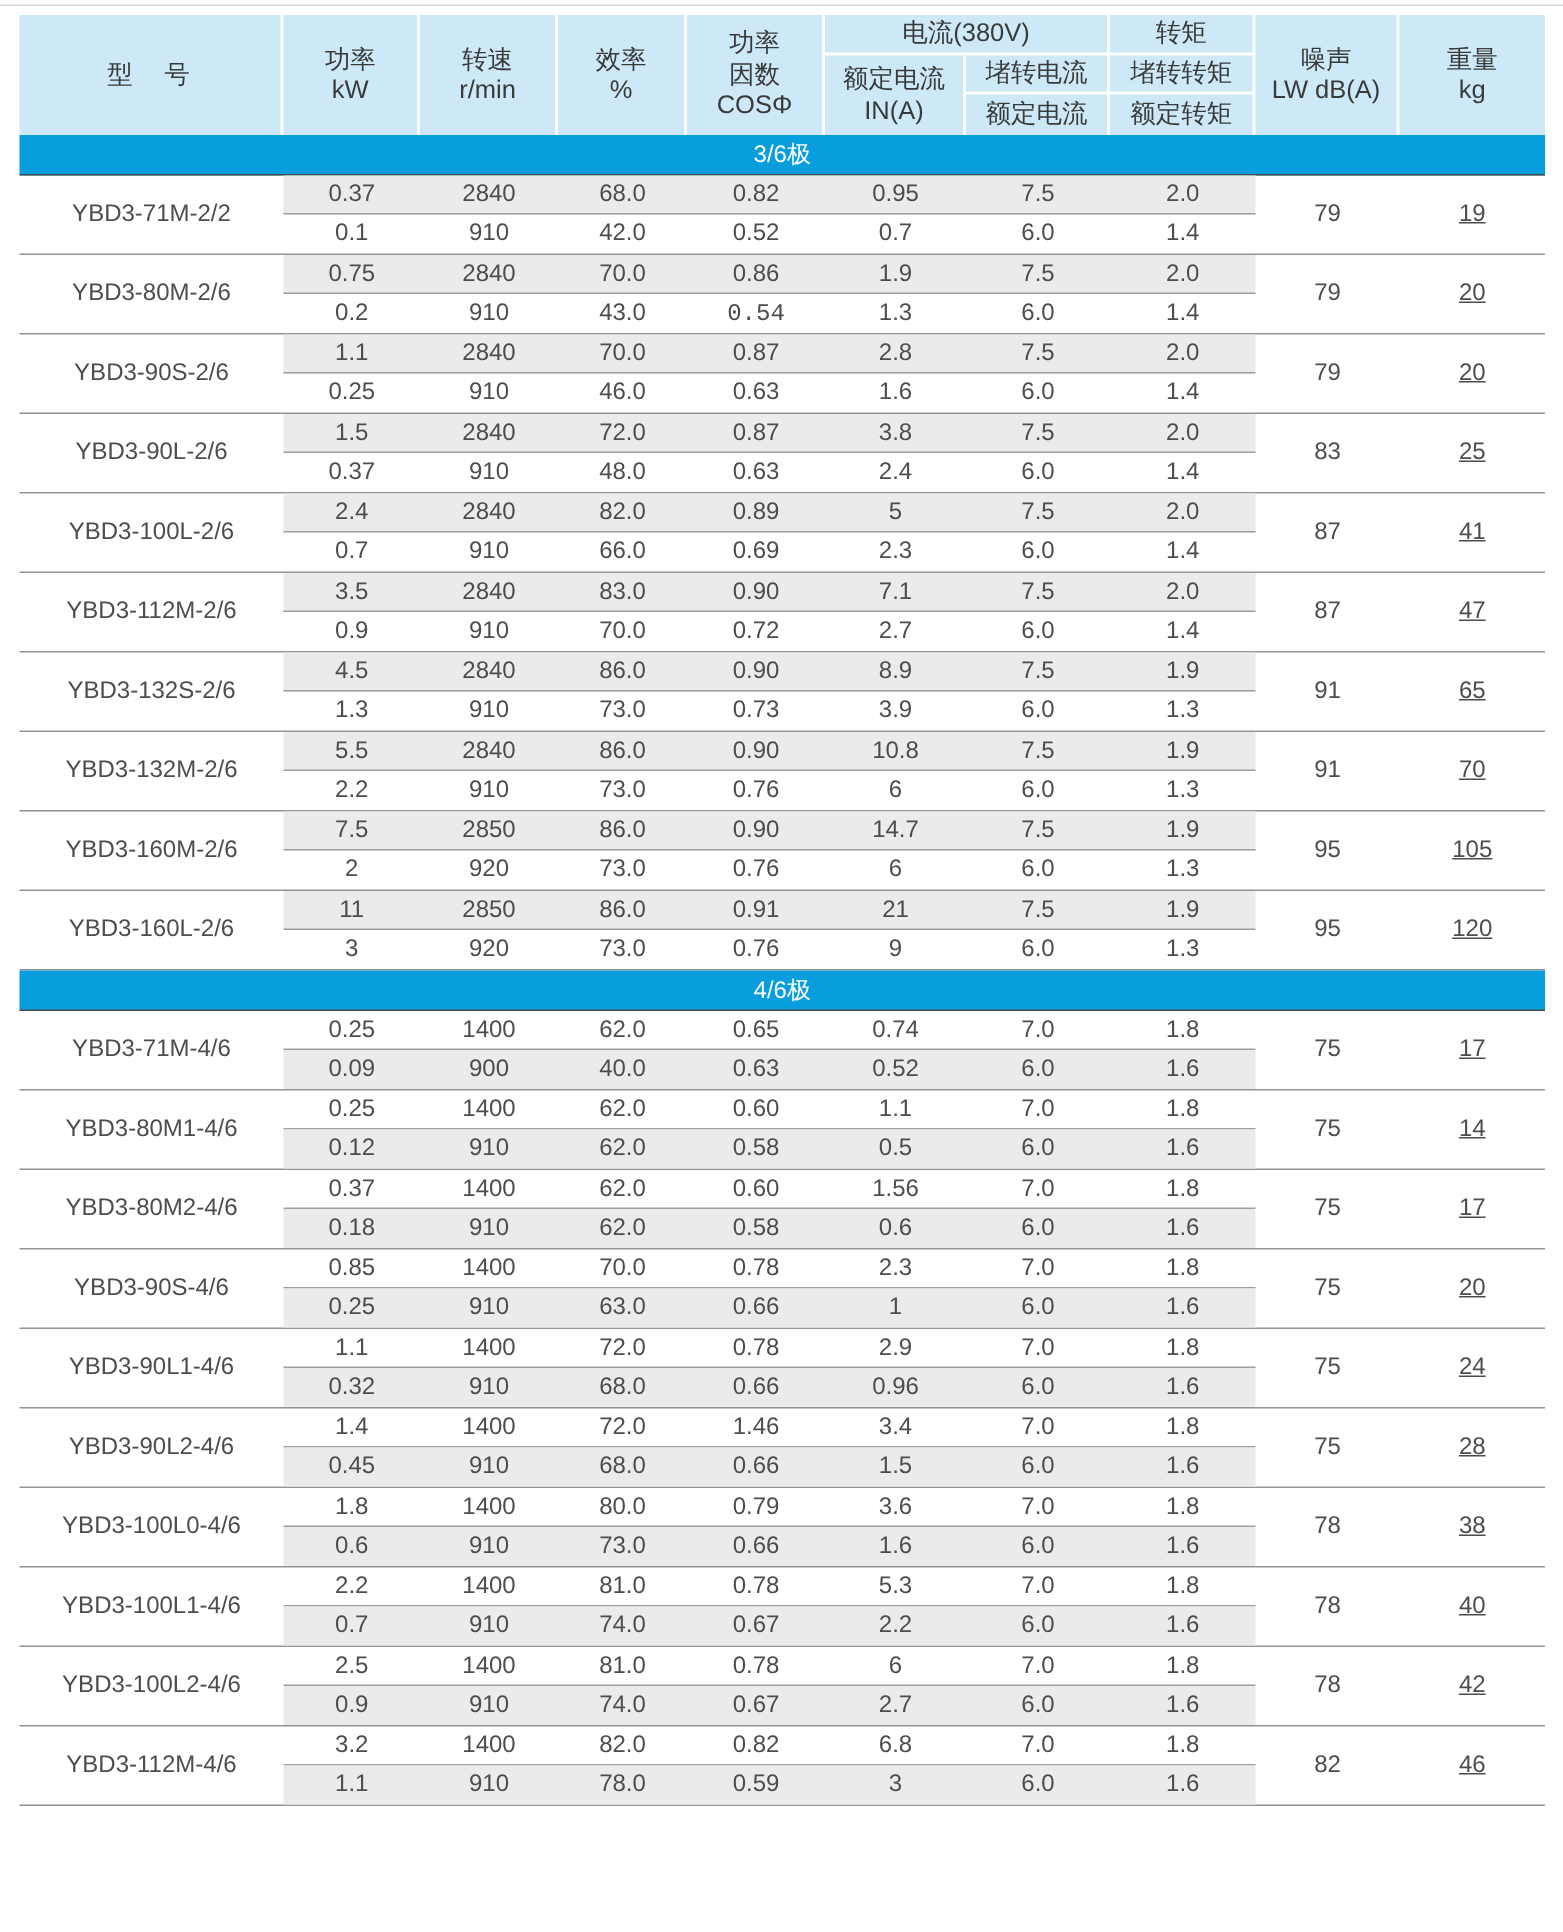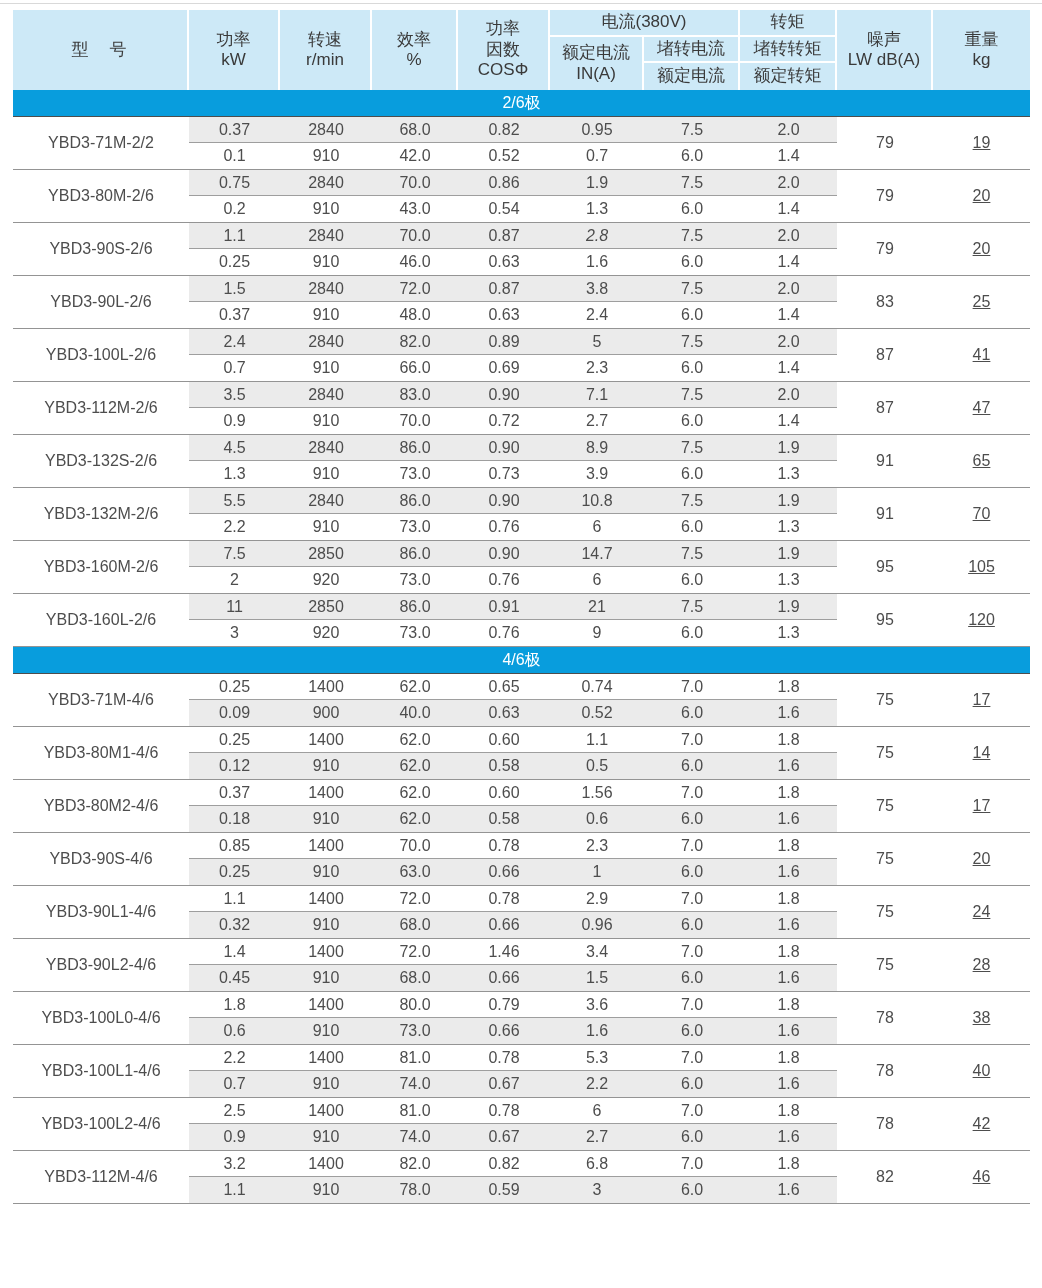--- a/index.html
+++ b/index.html
@@ -138,21 +138,21 @@
         <span>LW dB(A)</span>
       </div>
       <div class="hc h-weight">
         <span>重量</span>
         <span>kg</span>
       </div>
     </div>
 
     <div id="table-body">
         <div class="band">
-          <div class="">2/6极</div>
+          <div class="">3/6极</div>
         </div>
         <div class="group">
           <div class="gcell g-model">YBD3-71M-2/2</div>
           <div class="dcell sep shaded" style="grid-area: 1 / 2;">0.37</div>
           <div class="dcell sep shaded" style="grid-area: 1 / 3;">2840</div>
           <div class="dcell sep shaded" style="grid-area: 1 / 4;">68.0</div>
           <div class="dcell sep shaded" style="grid-area: 1 / 5;">0.82</div>
           <div class="dcell sep shaded" style="grid-area: 1 / 6;">0.95</div>
           <div class="dcell sep shaded" style="grid-area: 1 / 7;">7.5</div>
           <div class="dcell sep shaded" style="grid-area: 1 / 8;">2.0</div>
@@ -171,34 +171,34 @@
           <div class="dcell sep shaded" style="grid-area: 1 / 2;">0.75</div>
           <div class="dcell sep shaded" style="grid-area: 1 / 3;">2840</div>
           <div class="dcell sep shaded" style="grid-area: 1 / 4;">70.0</div>
           <div class="dcell sep shaded" style="grid-area: 1 / 5;">0.86</div>
           <div class="dcell sep shaded" style="grid-area: 1 / 6;">1.9</div>
           <div class="dcell sep shaded" style="grid-area: 1 / 7;">7.5</div>
           <div class="dcell sep shaded" style="grid-area: 1 / 8;">2.0</div>
           <div class="dcell" style="grid-area: 2 / 2;">0.2</div>
           <div class="dcell" style="grid-area: 2 / 3;">910</div>
           <div class="dcell" style="grid-area: 2 / 4;">43.0</div>
-          <div class="dcell" style="grid-area: 2 / 5;">0.54</div>
+          <div class="dcell" style="grid-area: 2 / 5; font-family: Liberation Mono, monospace;">0.54</div>
           <div class="dcell" style="grid-area: 2 / 6;">1.3</div>
           <div class="dcell" style="grid-area: 2 / 7;">6.0</div>
           <div class="dcell" style="grid-area: 2 / 8;">1.4</div>
           <div class="gcell g-noise">79</div>
           <div class="gcell g-weight">20</div>
         </div>
         <div class="group">
           <div class="gcell g-model">YBD3-90S-2/6</div>
           <div class="dcell sep shaded" style="grid-area: 1 / 2;">1.1</div>
           <div class="dcell sep shaded" style="grid-area: 1 / 3;">2840</div>
           <div class="dcell sep shaded" style="grid-area: 1 / 4;">70.0</div>
           <div class="dcell sep shaded" style="grid-area: 1 / 5;">0.87</div>
-          <div class="dcell sep shaded" style="grid-area: 1 / 6; font-style: italic;">2.8</div>
+          <div class="dcell sep shaded" style="grid-area: 1 / 6;">2.8</div>
           <div class="dcell sep shaded" style="grid-area: 1 / 7;">7.5</div>
           <div class="dcell sep shaded" style="grid-area: 1 / 8;">2.0</div>
           <div class="dcell" style="grid-area: 2 / 2;">0.25</div>
           <div class="dcell" style="grid-area: 2 / 3;">910</div>
           <div class="dcell" style="grid-area: 2 / 4;">46.0</div>
           <div class="dcell" style="grid-area: 2 / 5;">0.63</div>
           <div class="dcell" style="grid-area: 2 / 6;">1.6</div>
           <div class="dcell" style="grid-area: 2 / 7;">6.0</div>
           <div class="dcell" style="grid-area: 2 / 8;">1.4</div>
           <div class="gcell g-noise">79</div>

